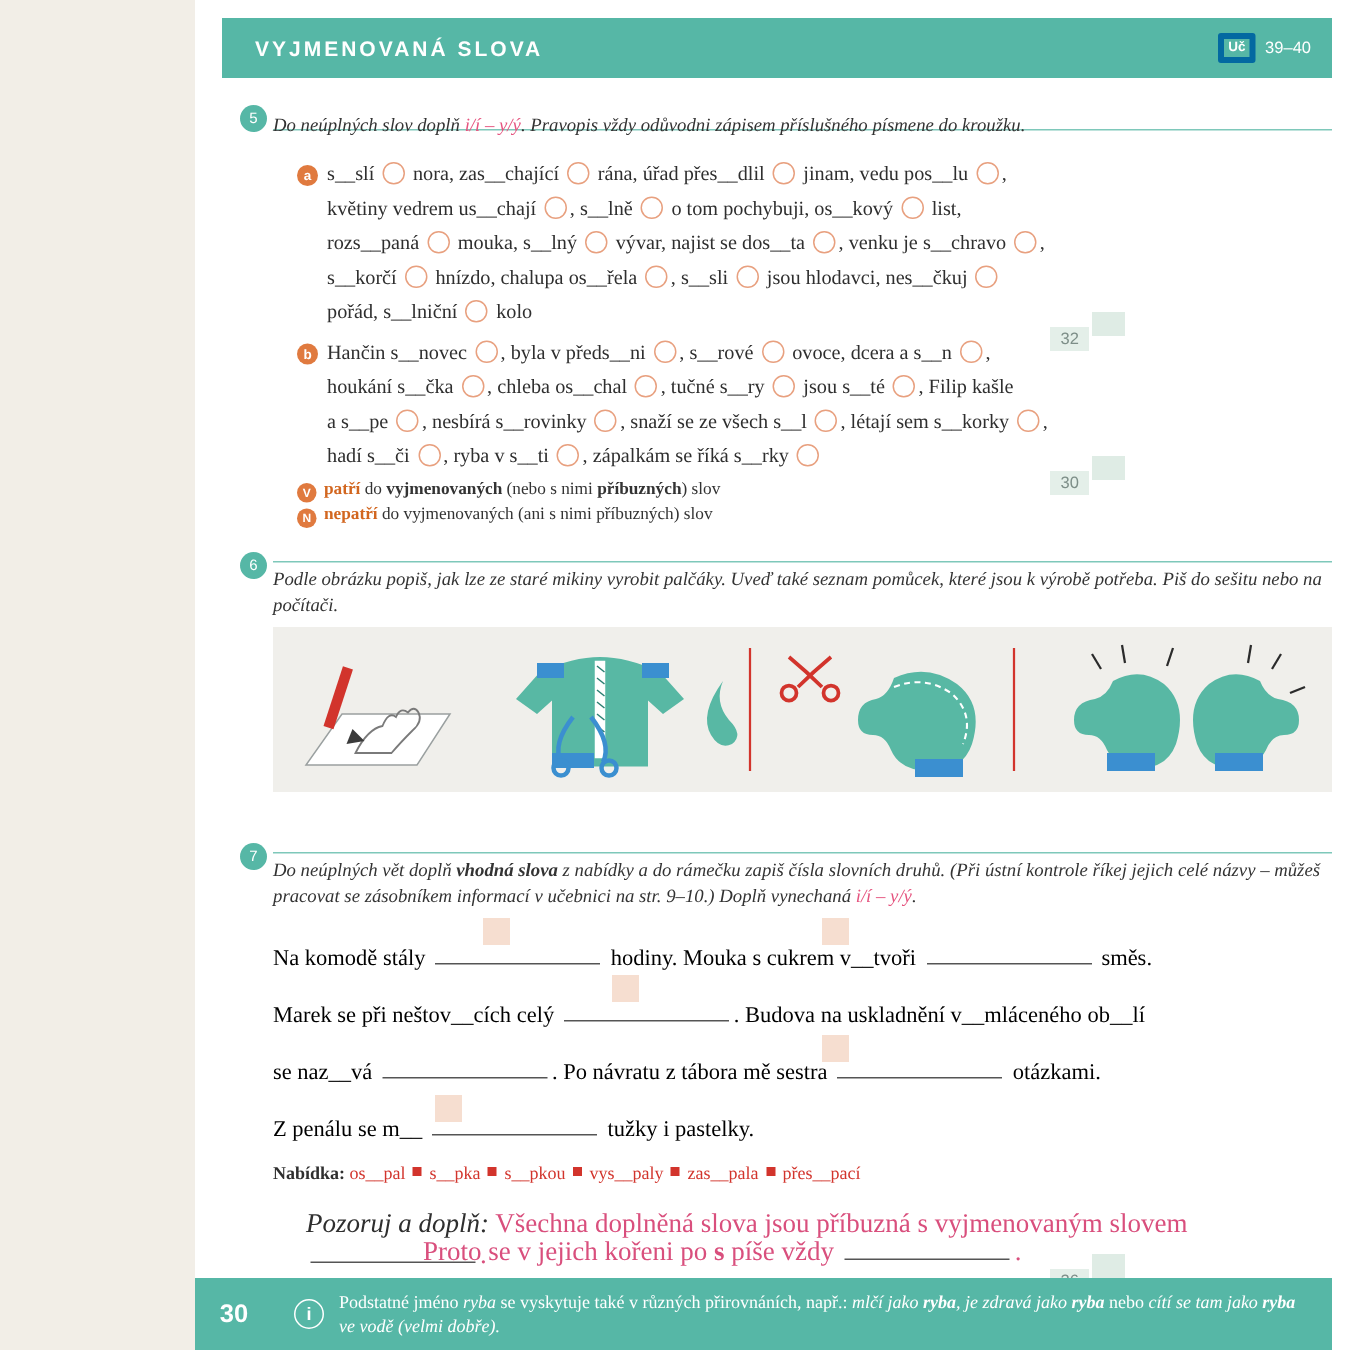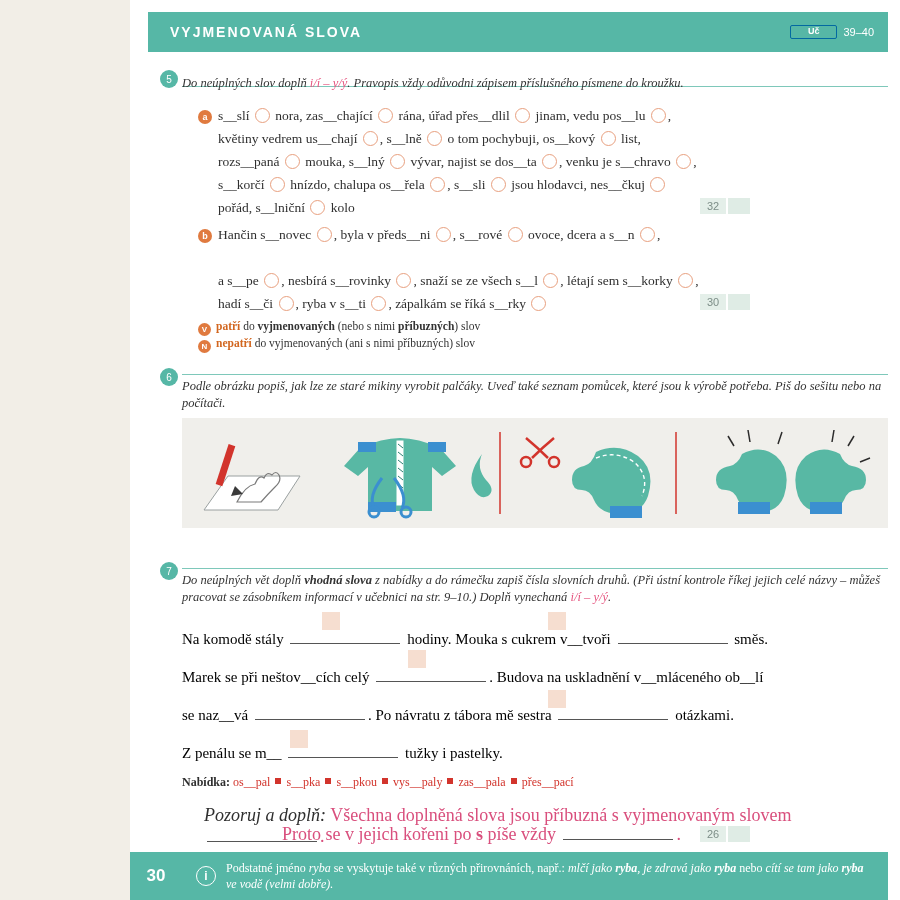--- a/index.html
+++ b/index.html
@@ -34,22 +34,22 @@
   }
   .header-title {
     color:#ffffff; font-family:"Liberation Sans", sans-serif;
     font-weight:bold; font-size:14px; letter-spacing:2px;
   }
   .header-ref {
     display:flex; align-items:center; gap:6px;
     color:#ffffff; font-family:"Liberation Sans", sans-serif; font-size:11px;
   }
   .ref-box {
-    border:1px solid #0369a1; border-radius:2px;
-    font-size:9px; padding:1px 17px; line-height:1.1;
+    border:4px solid #0369a1; border-radius:2px;
+    font-size:9px; padding:1px 3px; line-height:1.1;
     font-weight:bold;
   }
 
   
   .rule {
     position:absolute; height:1px; background:#7ec8ba;
   }
 
   
   .num {
@@ -98,20 +98,21 @@
   .legend .orange { color:#d2661f; font-weight:bold;margin-top:36px; }
 
   
   .score {
     position:absolute; display:flex; align-items:center;
   }
   .score .val {
     background:#e4efe9; color:#7d8e88;
     font-family:"Liberation Sans", sans-serif; font-size:11px;
     padding:2px 7px;
+    margin-top:20px;
   }
   .score .blank {
     background:#dfece5; width:22px; height:16px; margin-left:2px;
   }
 
   
   .illus {
     position:absolute; left:182px; top:418px; width:706px; height:110px;
     background:#f0efeb;
     overflow:hidden;
@@ -193,20 +194,21 @@
   <div class="line" style="left:218px; top:177px;">s__korčí <span class="ring"></span> hnízdo, chalupa os__řela <span class="ring"></span>, s__sli <span class="ring"></span> jsou hlodavci, nes__čkuj <span class="ring"></span></div>
   <div class="line" style="left:218px; top:200px;">pořád, s__lniční <span class="ring"></span> kolo</div>
 
   <div class="score" style="left:700px; top:198px;">
     <span class="val">32</span>
     <span class="blank"></span>
   </div>
 
   <div class="sub-bullet" style="left:198px; top:229px;">b</div>
   <div class="line" style="left:218px; top:227px;">Hančin s__novec <span class="ring"></span>, byla v předs__ni <span class="ring"></span>, s__rové <span class="ring"></span> ovoce, dcera a s__n <span class="ring"></span>,</div>
+  <div class="line" style="left:218px; top:250px;">houkání s__čka <span class="ring"></span>, chleba os__chal <span class="ring"></span>, tučné s__ry <span class="ring"></span> jsou s__té <span class="ring"></span>, Filip kašle</div>
   <div class="line" style="left:218px; top:273px;">a s__pe <span class="ring"></span>, nesbírá s__rovinky <span class="ring"></span>, snaží se ze všech s__l <span class="ring"></span>, létají sem s__korky <span class="ring"></span>,</div>
   <div class="line" style="left:218px; top:296px;">hadí s__či <span class="ring"></span>, ryba v s__ti <span class="ring"></span>, zápalkám se říká s__rky <span class="ring"></span></div>
 
   <div class="score" style="left:700px; top:294px;">
     <span class="val">30</span>
     <span class="blank"></span>
   </div>
 
   <div class="legend" style="left:198px; top:320px;">
     <span class="lb">V</span><span class="orange">patří</span><span> do </span><b>vyjmenovaných</b><span> (nebo s nimi </span><b>příbuzných</b><span>) slov</span>

